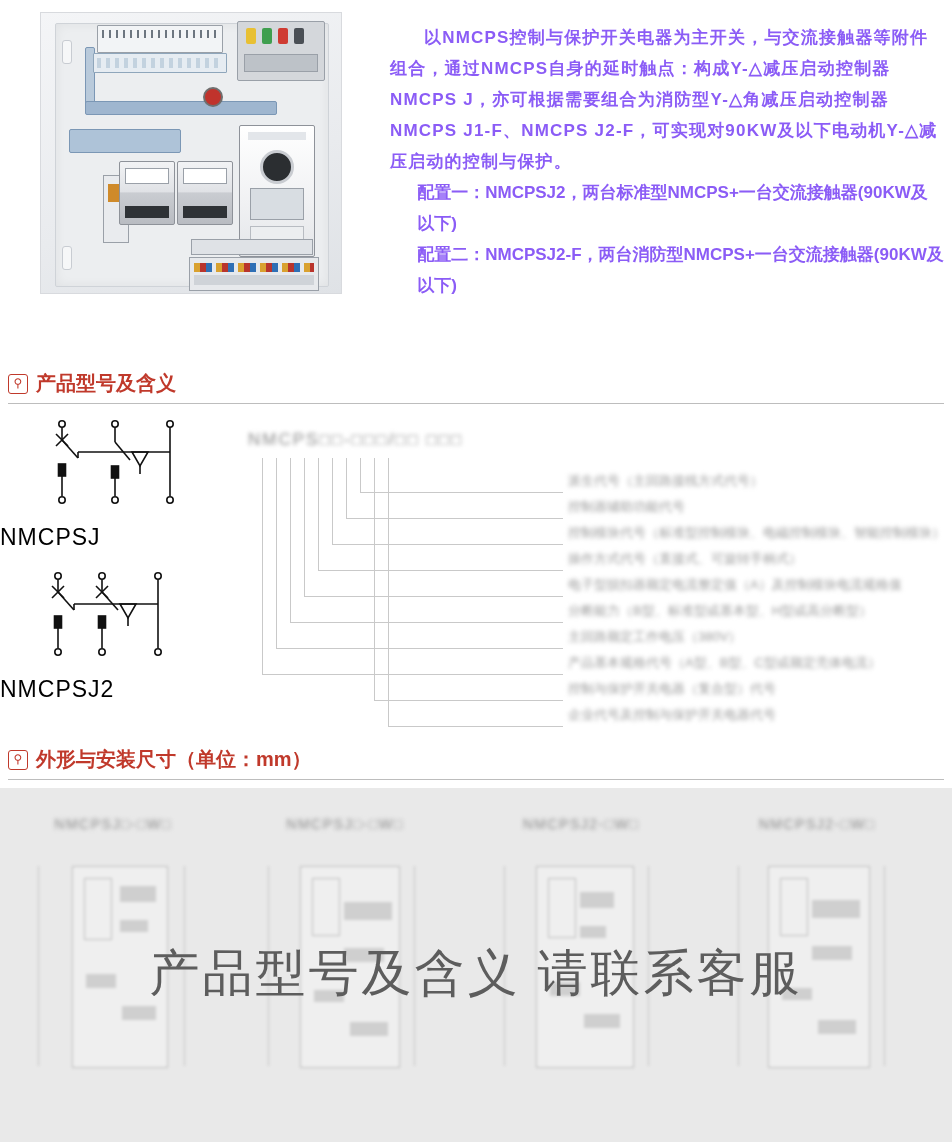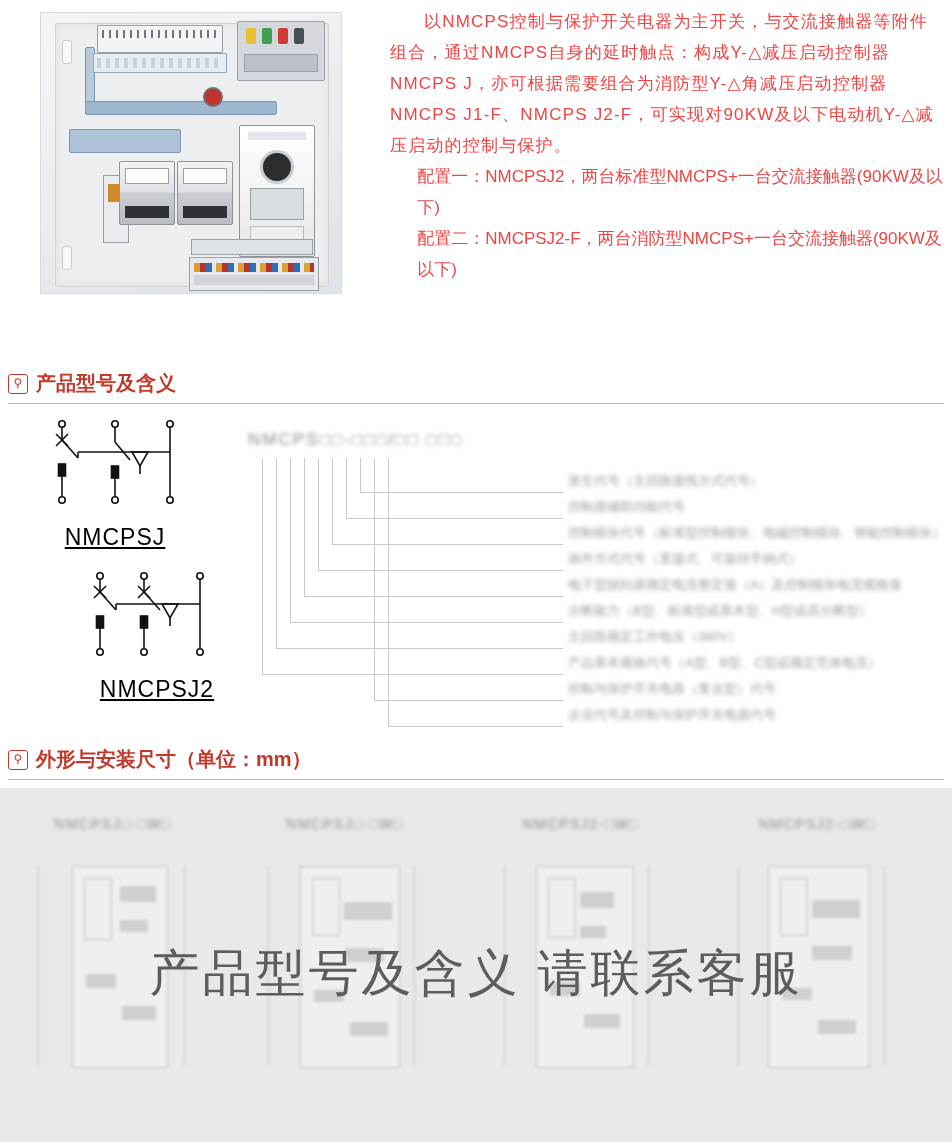--- a/index.html
+++ b/index.html
@@ -177,24 +177,25 @@
     background:#cfd3d8;
   }
   .mid-term {
     position:absolute; left:150px; top:226px; width:120px; height:14px;
     background:#dfe2e6; border:1px solid #9aa0a8;
   }
 
   
   .top-text {
     flex: 1 1 auto;
-    padding: 6px 8px 0 20px;
+    padding: 22px 8px 0 20px;
     font-size: 17px;
     line-height: 31px;
-    color: #ef4444;
+    color: #8b5cf6;
+    font-weight: bold;
   }
   .top-text p { margin: 0; }
   .para-indent { text-indent: 2em; }
   .config-line { padding-left: 1.6em; }
   .spaced { letter-spacing: 1.2px; }
 
   
   .section-head {
     display: flex;
     align-items: center;
@@ -225,26 +226,24 @@
   }
 
   
   .model-area {
     position: relative;
     height: 330px;
     margin-top: 6px;
   }
   .sym-block {
     position: absolute;
-    text-align: center;
     width: 230px;
-    text-decoration: underline;
   }
   .sym-block.one { left: 0; top: 8px; }
-  .sym-block.two { left: 0; top: 160px; padding-left: 42px; }
+  .sym-block.two { left: 0; top: 160px; }
   .sym-caption {
     font-size: 23px;
     letter-spacing: 1px;
     margin-top: 6px;
   }
   .sym-svg { display:block; margin: 0 auto; }
 
   .ladder {
     position: absolute;
     left: 238px;

